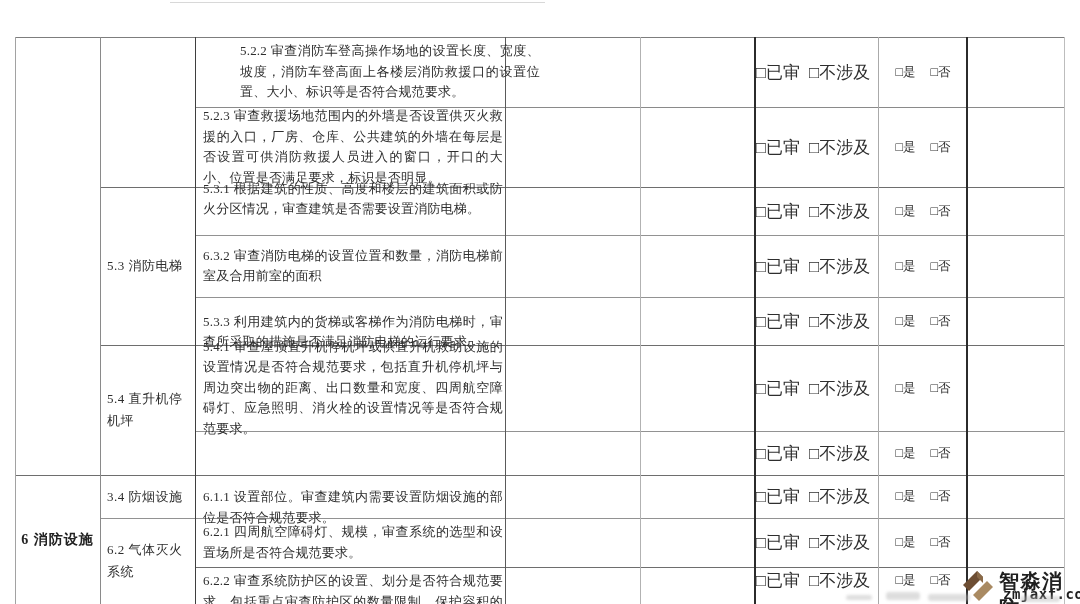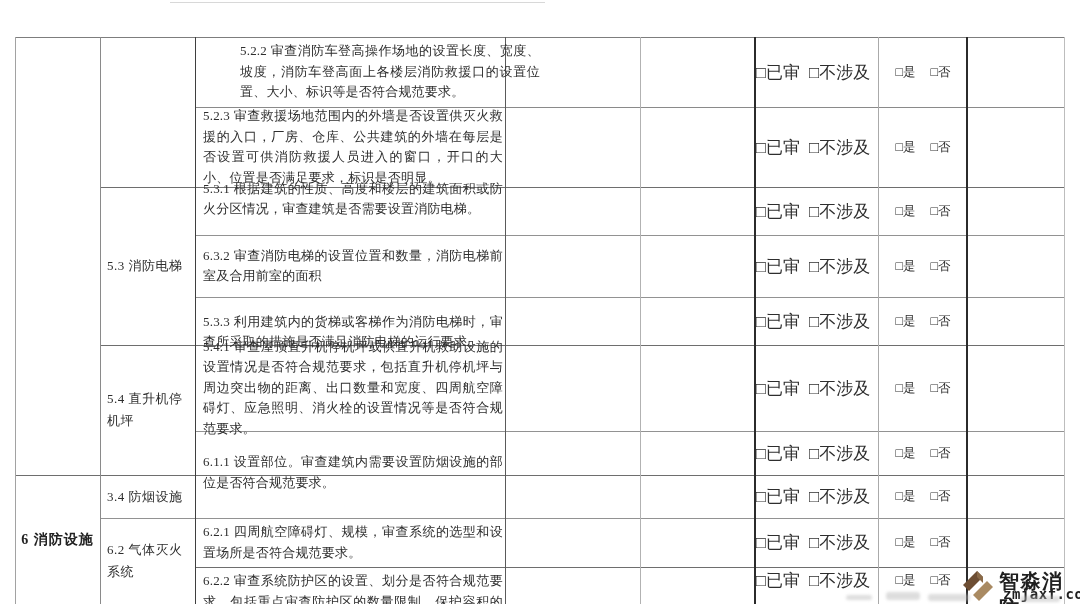--- a/index.html
+++ b/index.html
@@ -173,21 +173,21 @@
 
   <div class="cell review" style="top:431px;height:44px;">
     <span>□已审</span>
     <span>□不涉及</span>
   </div>
   <div class="cell yesno" style="top:431px;height:44px;">
     <span>□是</span>
     <span>□否</span>
   </div>
 
-  <div class="cell itext" style="top:451px;height:43px;">6.1.1 设置部位。审查建筑内需要设置防烟设施的部位是否符合规范要求。</div>
+  <div class="cell itext" style="top:486px;height:43px;">6.1.1 设置部位。审查建筑内需要设置防烟设施的部位是否符合规范要求。</div>
   <div class="cell review" style="top:475px;height:43px;">
     <span>□已审</span>
     <span>□不涉及</span>
   </div>
   <div class="cell yesno" style="top:475px;height:43px;">
     <span>□是</span>
     <span>□否</span>
   </div>
 
   <div class="cell itext" style="top:518px;height:49px;">6.2.1 四周航空障碍灯、规模，审查系统的选型和设置场所是否符合规范要求。</div>

